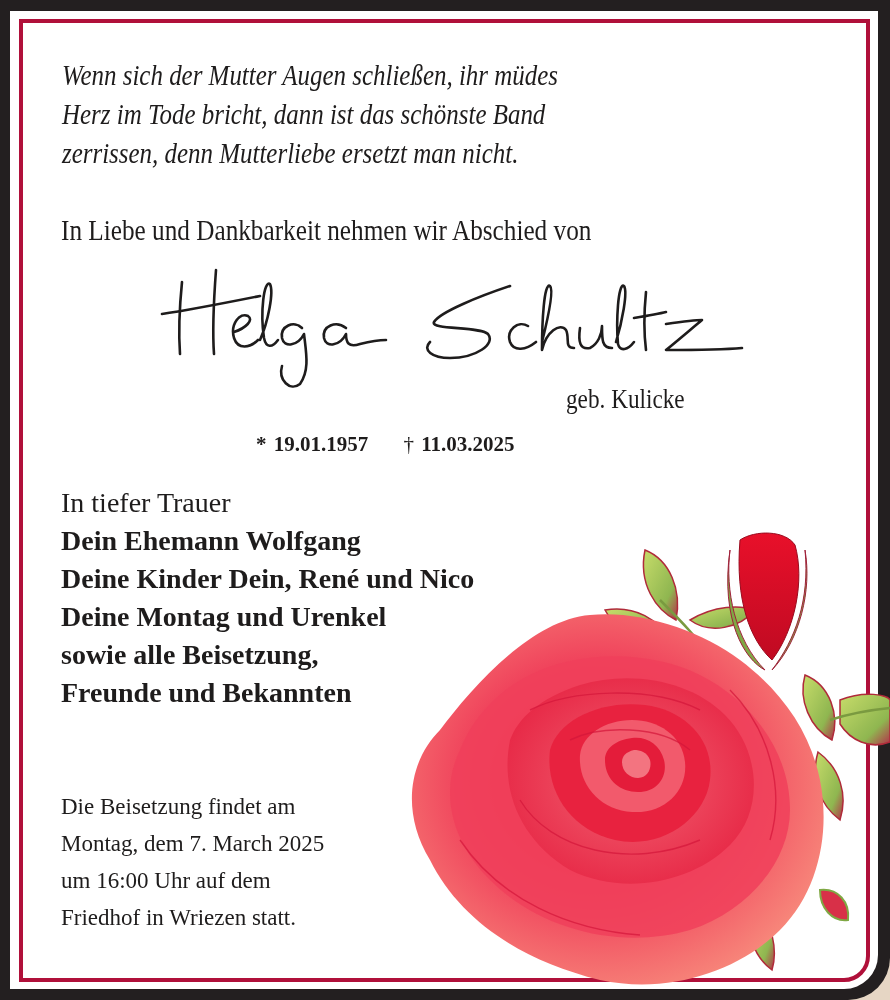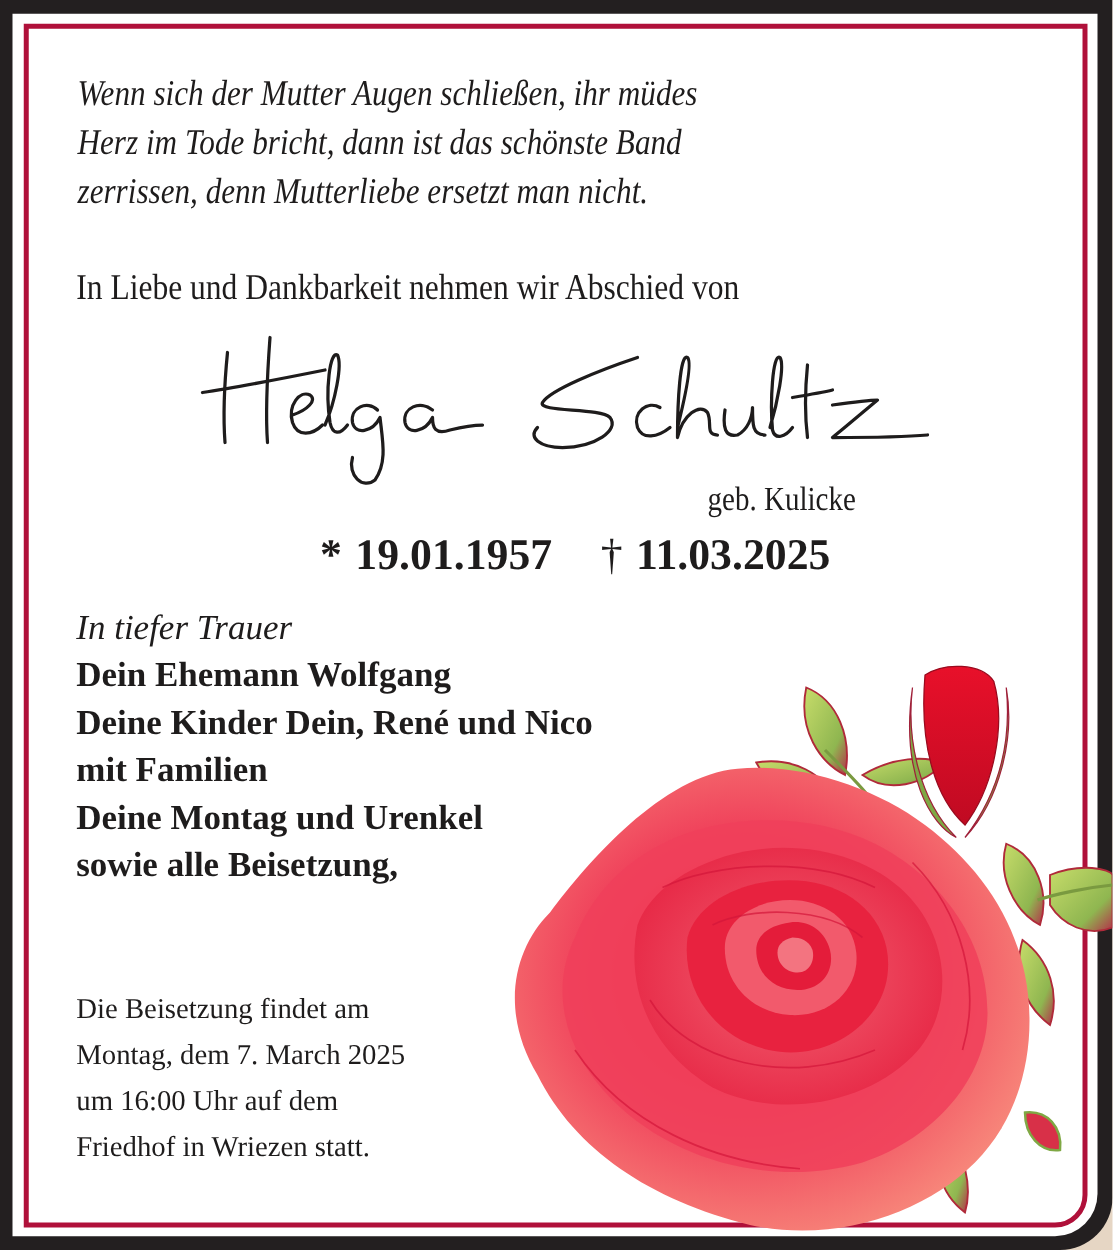--- a/index.html
+++ b/index.html
@@ -36,28 +36,28 @@
       left: 61px; top: 212px;
       font-size: 29px; line-height: 36px;
       transform: scaleX(0.87); transform-origin: left top;
     }
     .signature { position: absolute; left: 150px; top: 262px; width: 600px; height: 130px; }
     .birthname {
       left: 566px; top: 383px; font-size: 27px; line-height: 32px;
       transform: scaleX(0.86); transform-origin: left top;
     }
     .dates {
-      left: 256px; top: 428px; font-size: 35px; font-weight: bold; line-height: 32px;
+      left: 256px; top: 428px; font-size: 21px; font-weight: bold; line-height: 32px;
       word-spacing: 2px;
     }
     .dates .gap { display: inline-block; width: 28px; }
     .mourn {
       left: 61px; top: 484px; font-size: 28px; line-height: 38px;
     }
-    .mourn .lead { font-weight: normal; font-style: italic; }
+    .mourn .lead { font-weight: normal; }
     .mourn .b { font-weight: bold; }
     .funeral {
       left: 61px; top: 788px; font-size: 23px; line-height: 37px;
     }
     .rose { position: absolute; left: 400px; top: 510px; width: 490px; height: 480px; }
   </style>
 </head>
 <body>
 
 <div class="frame-dark"></div>
@@ -109,23 +109,23 @@
   <span>*</span>
   <span>19.01.1957</span><span class="gap"></span>
   <span style="font-weight:normal">†</span>
   <span>11.03.2025</span>
 </div>
 
 <div class="text mourn">
   <div class="lead">In tiefer Trauer</div>
   <div class="b">Dein Ehemann Wolfgang</div>
   <div class="b">Deine Kinder Dein, René und Nico</div>
-  <div class="b">mit Familien</div>
   <div class="b">Deine Montag und Urenkel</div>
   <div class="b">sowie alle Beisetzung,</div>
+  <div class="b">Freunde und Bekannten</div>
 </div>
 
 <div class="text funeral">
   <div>Die Beisetzung findet am</div>
   <div>Montag, dem 7. March 2025</div>
   <div>um 16:00 Uhr auf dem</div>
   <div>Friedhof in Wriezen statt.</div>
 </div>
 
 <svg class="rose" viewBox="0 0 490 480">

